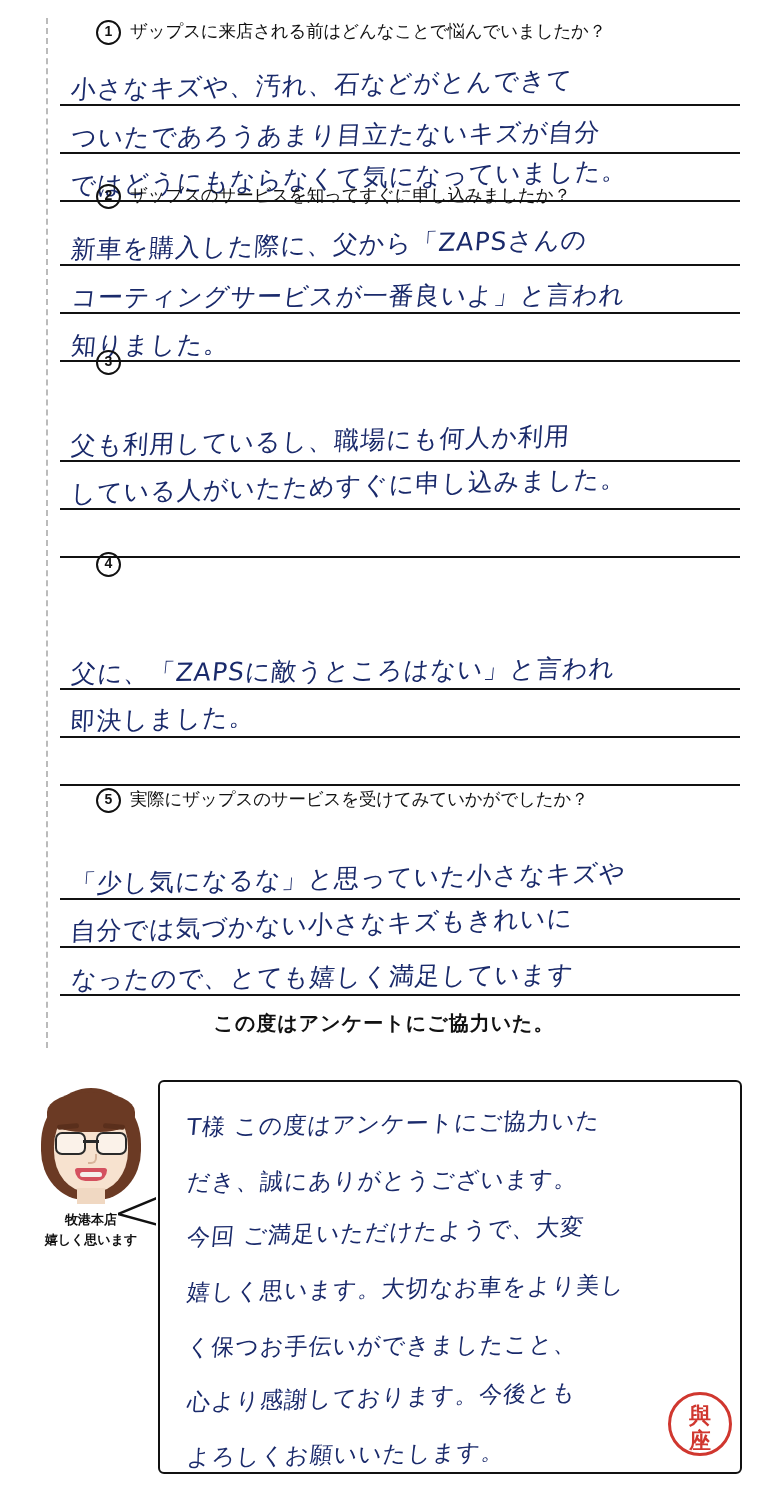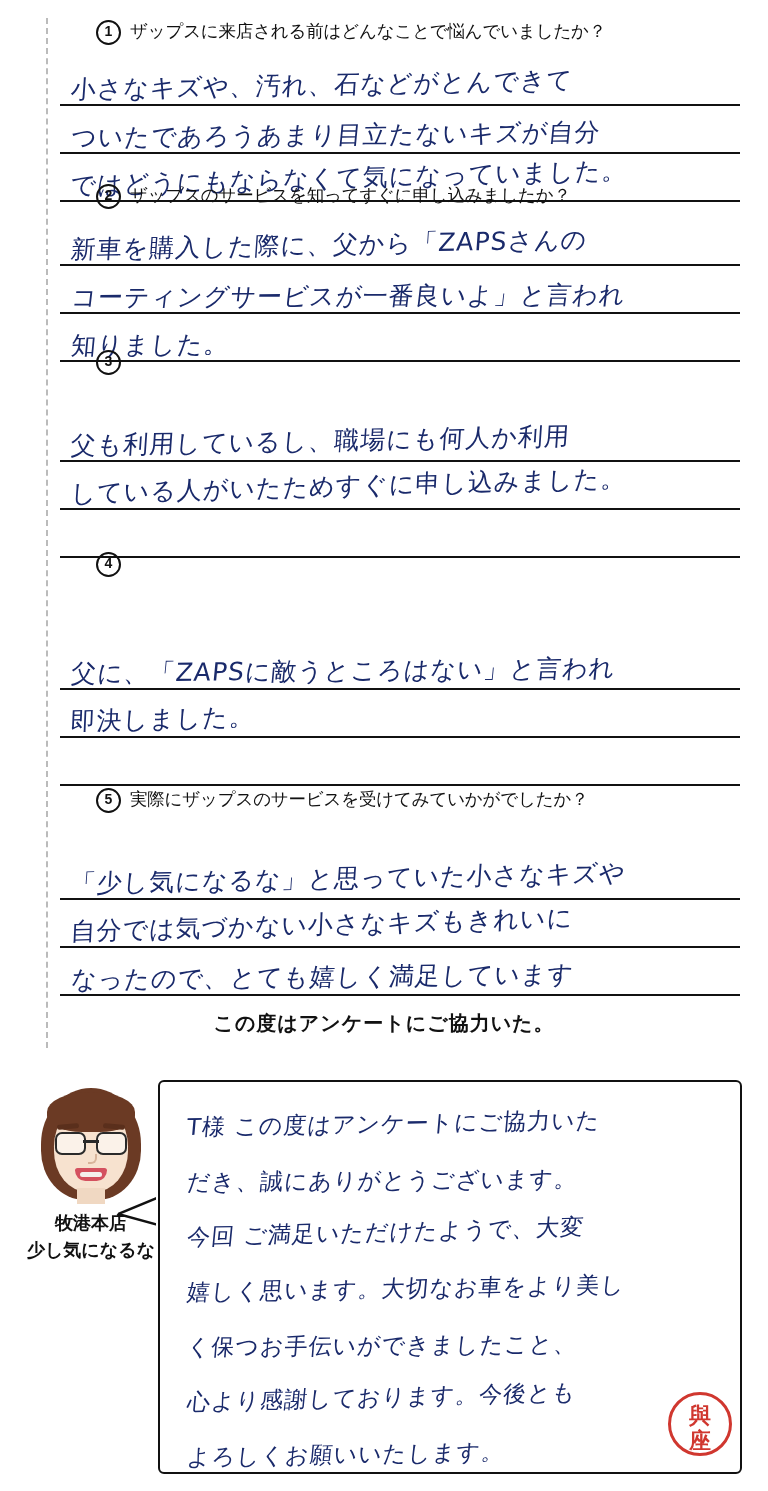--- a/index.html
+++ b/index.html
@@ -201,21 +201,21 @@
     border-radius:3px;
   }
   .neck {
     position: absolute;
     left: 40px; top: 100px;
     width: 28px; height: 16px;
     background: #f0d8c2;
   }
   .caption {
     margin-top: 6px;
-    font-size: 18px;
+    font-size: 13px;
     font-weight: 700;
     line-height: 1.5;
     letter-spacing: 0px;
   }
 
   
   .balloon {
     position: absolute;
     left: 158px;
     top: 1080px;
@@ -391,21 +391,21 @@
         <div class="lens l"></div>
         <div class="lens r"></div>
         <div class="bridge"></div>
       </div>
       <div class="nose"></div>
       <div class="mouth"></div>
       <div class="neck"></div>
     </div>
     <div class="caption">
       <div>牧港本店</div>
-      <div>少し気になるな</div>
+      <div>嬉しく思います</div>
     </div>
   </div>
 
   <svg class="balloon-tail" viewBox="0 0 44 44">
     <polygon points="44,8 0,26 44,38" fill="#ffffff" stroke="#111111" stroke-width="2.5"></polygon>
     <rect x="38" y="6" width="8" height="34" fill="#ffffff"></rect>
   </svg>
 
   <div class="balloon">
     <div class="comment-lines">

